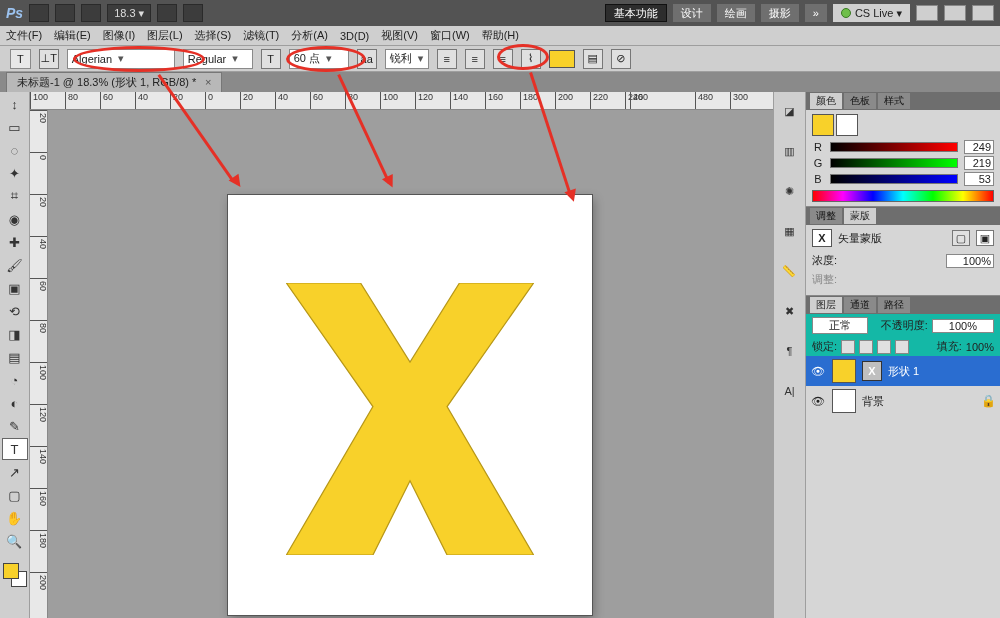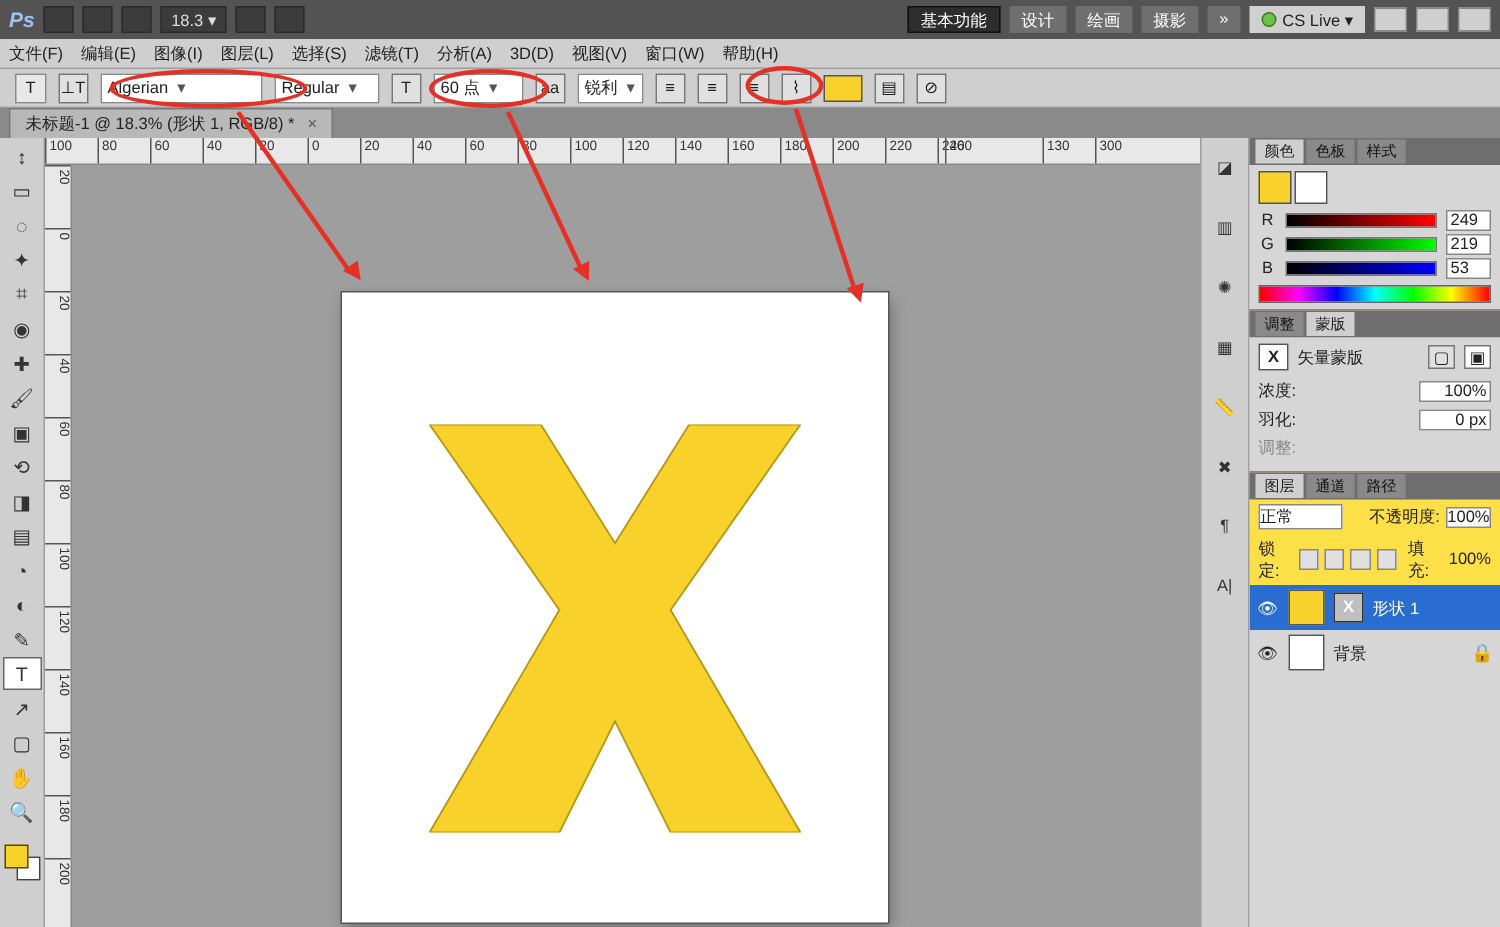--- a/index.html
+++ b/index.html
@@ -58,46 +58,46 @@
   #doc { position:absolute; left:180px; top:85px; width:364px; height:420px; background:#fff; box-shadow:0 0 0 1px #555,2px 4px 10px rgba(0,0,0,.3); }
   
   #shape { position:absolute; left:58px; top:88px; width:248px; height:272px; }
   #shape svg { width:100%; height:100%; }
 
   
   #rightstrip { width:32px; background:#cfcfcf; border-left:1px solid #9e9e9e; flex:none; display:flex; flex-direction:column; align-items:center; padding-top:8px; gap:18px; }
   #rightstrip .ric { width:22px; height:22px; display:flex; align-items:center; justify-content:center; color:#333; }
 
   
-  #panels { width:168px; background:#fde047; border-left:1px solid #9e9e9e; flex:none; display:flex; flex-direction:column; }
+  #panels { width:195px; background:#14b8a6; border-left:1px solid #9e9e9e; flex:none; display:flex; flex-direction:column; }
   .panel-tabs { background:#6e6e6e; height:18px; display:flex; align-items:center; gap:2px; padding:0 4px; }
   .panel-tab { background:#cfcfcf; padding:1px 6px; font-size:10px; color:#222; }
   .panel-tab.dim { background:#8a8a8a; color:#111; }
   .panel-body { background:#d6d6d6; border-bottom:1px solid #888; padding:4px 6px; }
 
   
   .csl { display:flex; align-items:center; gap:6px; margin:2px 0; }
   .csl .lab { width:12px; text-align:center; color:#222; }
   .csl .bar { flex:1; height:10px; border:1px solid #777; }
-  .csl .val { width:30px; text-align:left; background:#fff; border:1px solid #888; padding:0 2px; }
+  .csl .val { width:30px; text-align:right; background:#fff; border:1px solid #888; padding:0 2px; }
   .spectrum { height:12px; margin-top:4px; background:linear-gradient(to right,red,magenta,blue,cyan,lime,yellow,red); border:1px solid #666; }
   .colswatch-row { display:flex; gap:2px; margin-bottom:4px; }
   .colswatch-row .sw { width:22px; height:22px; border:1px solid #555; }
 
   
   .mask-head { display:flex; align-items:center; gap:6px; margin-bottom:6px; }
   .mask-head .mkicon { width:20px; height:18px; border:1px solid #555; background:#fff; display:flex; align-items:center; justify-content:center; font-weight:bold; }
   .field-row { display:flex; align-items:center; justify-content:space-between; margin:4px 0; }
   .field-row .input { width:48px; text-align:right; background:#fff; border:1px solid #888; padding:0 2px; }
   .panel-btn { background:#e4e4e4; border:1px solid #888; padding:1px 8px; margin:2px 0; display:inline-block; min-width:64px; text-align:center; }
 
   
   #layerspanel { flex:1; display:flex; flex-direction:column; min-height:0;justify-content:space-between; }
   .layer-opts { padding:3px 6px; display:flex; align-items:center; gap:4px; font-size:10px; }
-  .layer-opts .sel { background:#fff; border:1px solid #888; padding:0 0; }
+  .layer-opts .sel { background:#fff; border:1px solid #888; padding:0 16px; }
   .lock-row { padding:2px 6px; display:flex; align-items:center; gap:4px; font-size:10px; }
   .lock-row .lic { width:14px; height:14px; border:1px solid #888; background:#e0e0e0; }
   .layer-list { flex:1; background:#d6d6d6; overflow:auto; }
   .layer { display:flex; align-items:center; height:30px; padding:0 4px; gap:6px; }
   .layer .eye { width:16px; text-align:center; }
   .layer .thumb { width:24px; height:24px; border:1px solid #555; background:#fff; display:flex; align-items:center; justify-content:center; }
   .layer.sel { background:#2a6dd0; color:#fff; }
   .layer .mask { width:20px; height:20px; border:1px solid #333; background:#bfbfbf; display:flex; align-items:center; justify-content:center; color:#fff; font-weight:bold; }
   .layer .lock { margin-left:auto; font-size:12px; }
 
@@ -217,21 +217,21 @@
         <div class="tick" style="left: 315px;">80</div>
         <div class="tick" style="left: 350px;">100</div>
         <div class="tick" style="left: 385px;">120</div>
         <div class="tick" style="left: 420px;">140</div>
         <div class="tick" style="left: 455px;">160</div>
         <div class="tick" style="left: 490px;">180</div>
         <div class="tick" style="left: 525px;">200</div>
         <div class="tick" style="left: 560px;">220</div>
         <div class="tick" style="left: 595px;">240</div>
         <div class="tick" style="left: 600px;">260</div>
-        <div class="tick" style="left: 665px;">130</div>
+        <div class="tick" style="left: 665px;">480</div>
         <div class="tick" style="left: 700px;">300</div>
       </div>
     <div id="canvas-row">
       <div id="ruler-v">
           <div class="tick" style="top: 0px;">20</div>
           <div class="tick" style="top: 42px;">0</div>
           <div class="tick" style="top: 84px;">20</div>
           <div class="tick" style="top: 126px;">40</div>
           <div class="tick" style="top: 168px;">60</div>
           <div class="tick" style="top: 210px;">80</div>
@@ -308,24 +308,20 @@
           <span>矢量蒙版</span>
           <div style="flex:1"></div>
           <div class="opt-icon" style="width:18px;height:16px">▢</div>
           <div class="opt-icon" style="width:18px;height:16px;background:#fff">▣</div>
         </div>
         <div class="field-row">
           <span>浓度:</span>
           <span class="input">100%</span>
         </div>
         <div class="field-row">
-          <span>羽化:</span>
-          <span class="input">0 px</span>
-        </div>
-        <div class="field-row">
             <span style="color:#888">调整:</span>
           </div>
       </div>
     </div>
 
     <div id="layerspanel">
       <div class="panel-tabs">
         <div class="panel-tab">图层</div>
         <div class="panel-tab dim">通道</div>
         <div class="panel-tab dim">路径</div>

